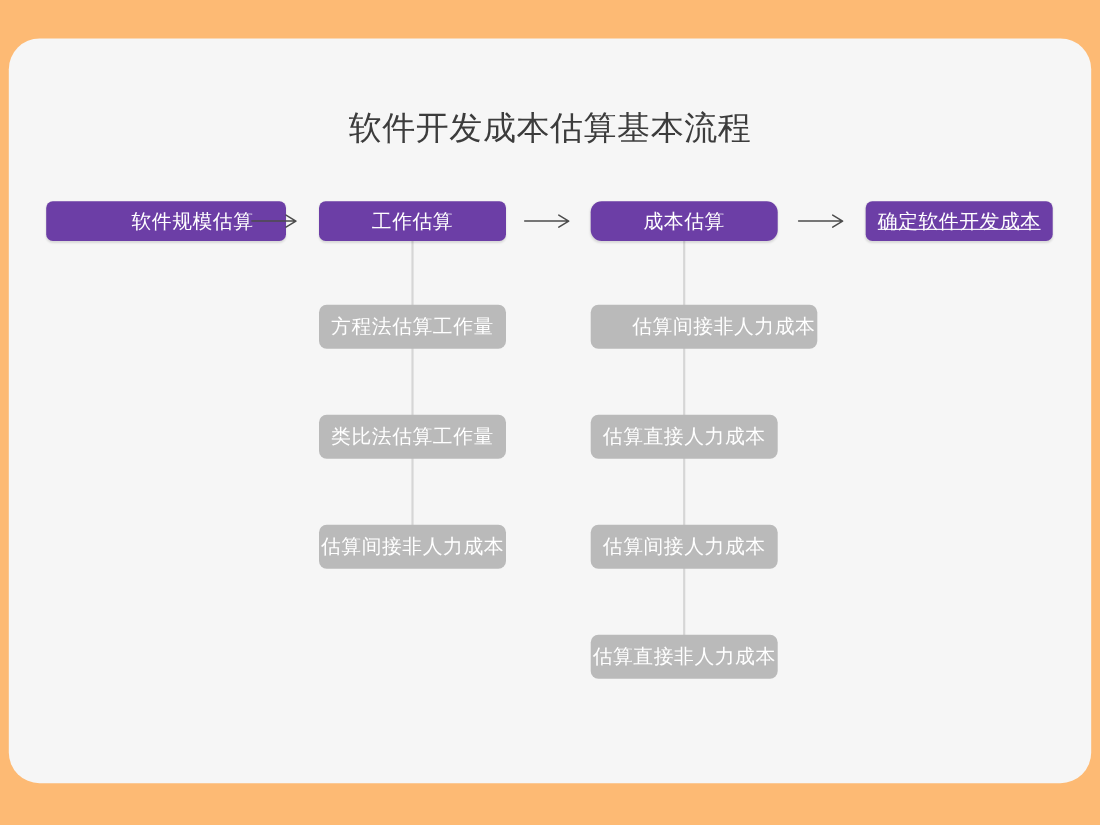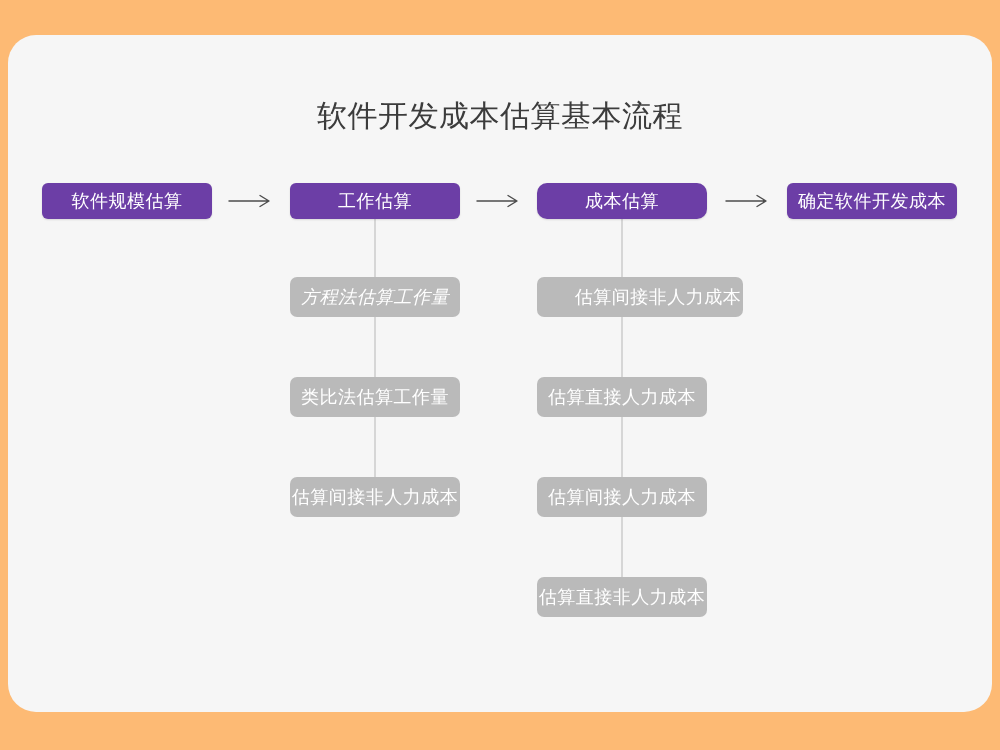--- a/index.html
+++ b/index.html
@@ -68,33 +68,33 @@
     height: 16px;
   }
   .arrow path {
     stroke: var(--arrow, #4c4c4c);
     stroke-width: 1.4;
     fill: none;
     stroke-linecap: round;
     stroke-linejoin: round;
   }
   
-  .node-1 { left: 42px;  top: 183px; }
+  .node-1 { left: 42px;  top: 183px; padding-left: 48px; }
   .node-2 { left: 290px; top: 183px; }
   .node-3 { left: 537px; top: 183px; border-radius: 10px; }
-  .node-4 { left: 787px; top: 183px; }
+  .node-4 { left: 787px; top: 183px; text-decoration: underline; }
   
   .arrow-1 { left: 228px; top: 193px; }
   .arrow-2 { left: 476px; top: 193px; }
   .arrow-3 { left: 725px; top: 193px; }
   
   .vline-a { left: 374px; top: 219px; height: 278px; }
   .vline-b { left: 621px; top: 219px; height: 378px; }
   
-  .sub-a0 { left: 290px; top: 277px; font-style: italic; }
+  .sub-a0 { left: 290px; top: 277px; }
   .sub-a1 { left: 290px; top: 377px; }
   .sub-a2 { left: 290px; top: 477px; }
   
   .sub-b0 { left: 537px; top: 277px; padding-left: 36px; }
   .sub-b1 { left: 537px; top: 377px; }
   .sub-b2 { left: 537px; top: 477px; }
   .sub-b3 { left: 537px; top: 577px; }
 </style>
 </head>
 <body>

